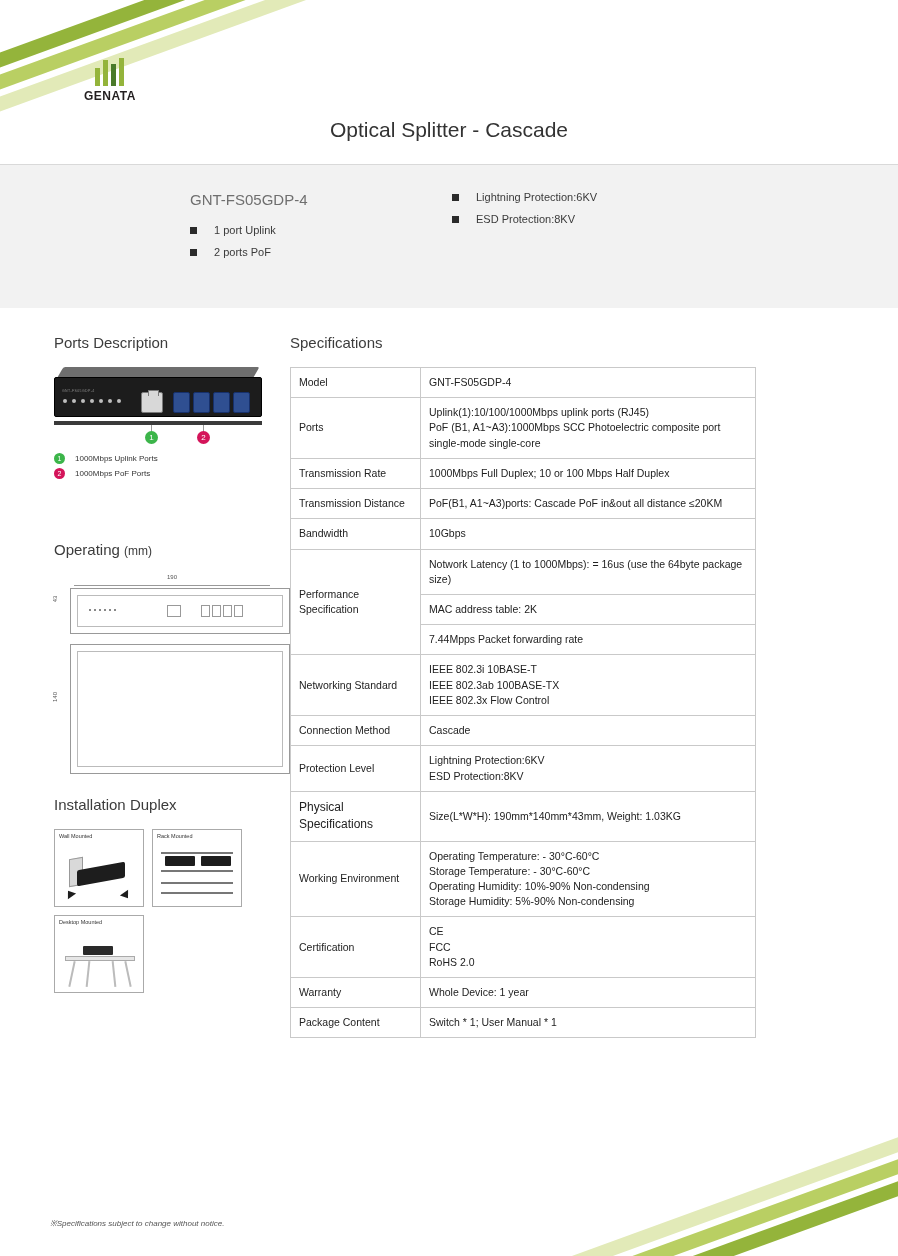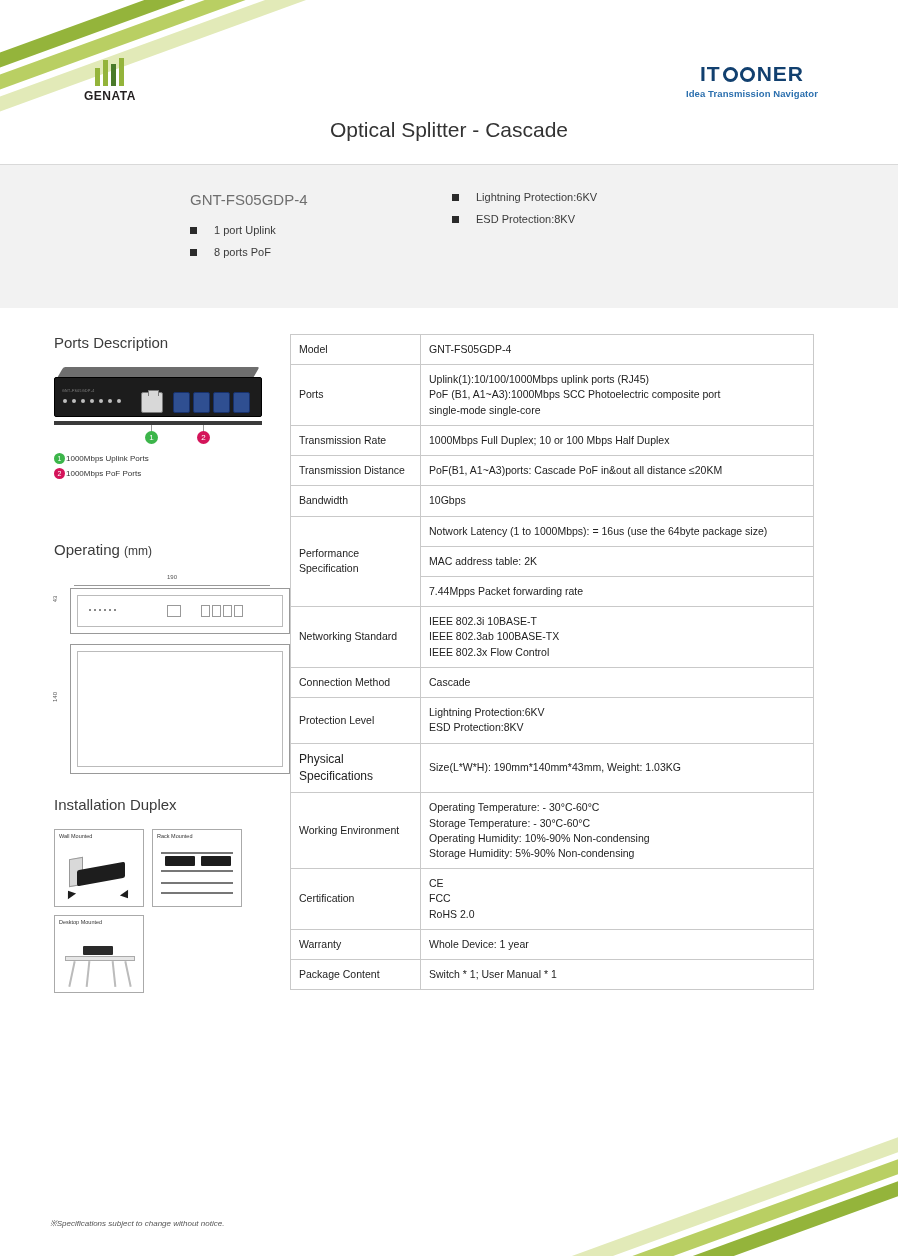--- a/index.html
+++ b/index.html
@@ -222,21 +222,21 @@
   .cd2 { left: 143px; background: #d4145a; }
   .callout-line {
     position: absolute; top: 0; width: 1px; height: 8px; background: #9a9a9a;
   }
   .cl1 { left: 97px; }
   .cl2 { left: 149px; }
 
   .legend { margin-top: 6px; }
   .legend div {
     font-size: 8px; color: #333;
-    display: flex; align-items: center; gap: 1px;
+    display: flex; align-items: center; gap: 10px;
     margin-bottom: 4px;
   }
   .legend .dot {
     width: 11px; height: 11px; border-radius: 50%;
     color: #fff; font-size: 7px; line-height: 11px; text-align: center;
     flex: 0 0 auto;
   }
   .legend .g { background: #3cb54a; }
   .legend .p { background: #d4145a; }
 
@@ -323,21 +323,21 @@
     position: absolute; width: 2px; height: 26px; background: #bbb;
   }
   .desk-dev {
     position: absolute; left: 22px; top: 12px; width: 30px; height: 9px;
     background: #2a2a2a; border-radius: 1px;
   }
 
   
   table.spec {
     border-collapse: collapse;
-    width: 524px;
+    width: 466px;
     font-size: 10.5px;
     color: #222;
   }
   table.spec td {
     border: 1px solid #c9c9c9;
     padding: 7px 8px;
     vertical-align: middle;
     line-height: 1.45;
   }
   table.spec td.k { width: 130px; }
@@ -370,42 +370,31 @@
 <div class="header">
   <div class="brand-left">
     <div class="brand-bars">
       <i class="bb1"></i>
         <i class="bb2"></i>
         <i class="bb3"></i>
         <i class="bb4"></i>
     </div>
     <div class="brand-name">GENATA</div>
   </div>
-  <div class="brand-right">
-    <div class="itooner-logo">
-      <span>IT</span>
-      <span class="oo">
-          <span></span>
-          <span></span>
-        </span>
-      <span>NER</span>
-    </div>
-    <div class="itooner-tag">Idea Transmission Navigator</div>
-  </div>
 </div>
 
 <div class="title-bar">Optical Splitter - Cascade</div>
 <div class="rule"></div>
 
 <div class="band">
   <div class="band-col c1">
     <div class="band-h">GNT-FS05GDP-4</div>
     <ul class="bullet-list">
       <li>1 port Uplink</li>
-      <li>8 ports PoF</li>
+      <li>2 ports PoF</li>
     </ul>
   </div>
   <div class="band-col c2">
     <ul class="bullet-list">
       <li>Lightning Protection:6KV</li>
       <li>ESD Protection:8KV</li>
     </ul>
   </div>
 </div>
 
@@ -532,20 +521,21 @@
             <div class="desk-leg" style="left:26px; top:27px; transform:rotate(6deg);"></div>
             <div class="desk-leg" style="left:52px; top:27px; transform:rotate(-6deg);"></div>
           </div>
         </div>
       </div>
     </div>
 
   </div>
 
   <div class="right-col">
+    <div class="sec-h">Specifications</div>
 
     <table class="spec">
       <tbody>
         <tr>
           <td class="k">Model</td>
           <td class="v">GNT-FS05GDP-4</td>
         </tr>
         <tr>
           <td class="k">Ports</td>
           <td class="v" style="white-space:pre-line">Uplink(1):10/100/1000Mbps uplink ports (RJ45)

